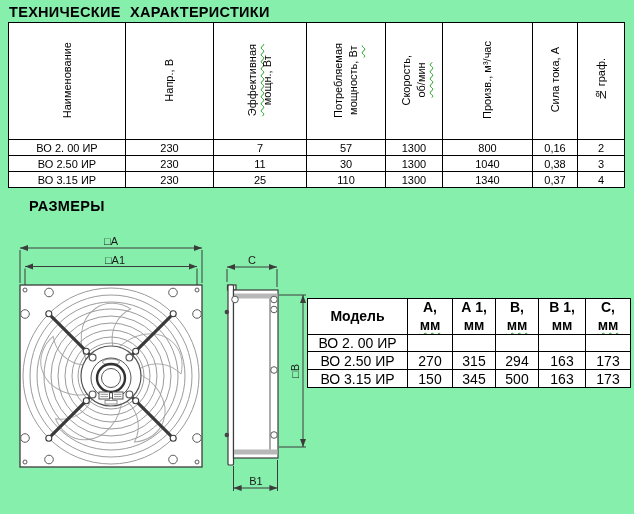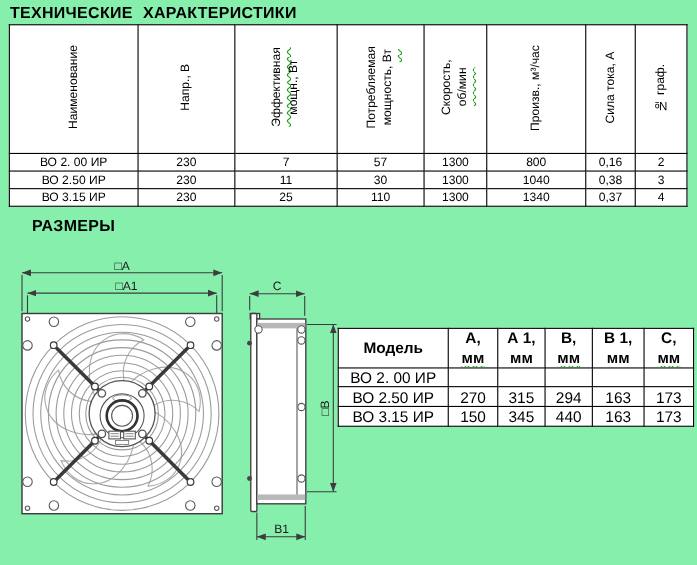--- a/index.html
+++ b/index.html
@@ -308,20 +308,20 @@
       <td>270</td>
       <td>315</td>
       <td>294</td>
       <td>163</td>
       <td>173</td>
     </tr>
     <tr class="r3">
       <td>ВО 3.15 ИР</td>
       <td>150</td>
       <td>345</td>
-      <td>440</td>
+      <td>500</td>
       <td>163</td>
       <td>173</td>
     </tr>
   </tbody>
     </table>
 
 </div>
 
 </body></html>

